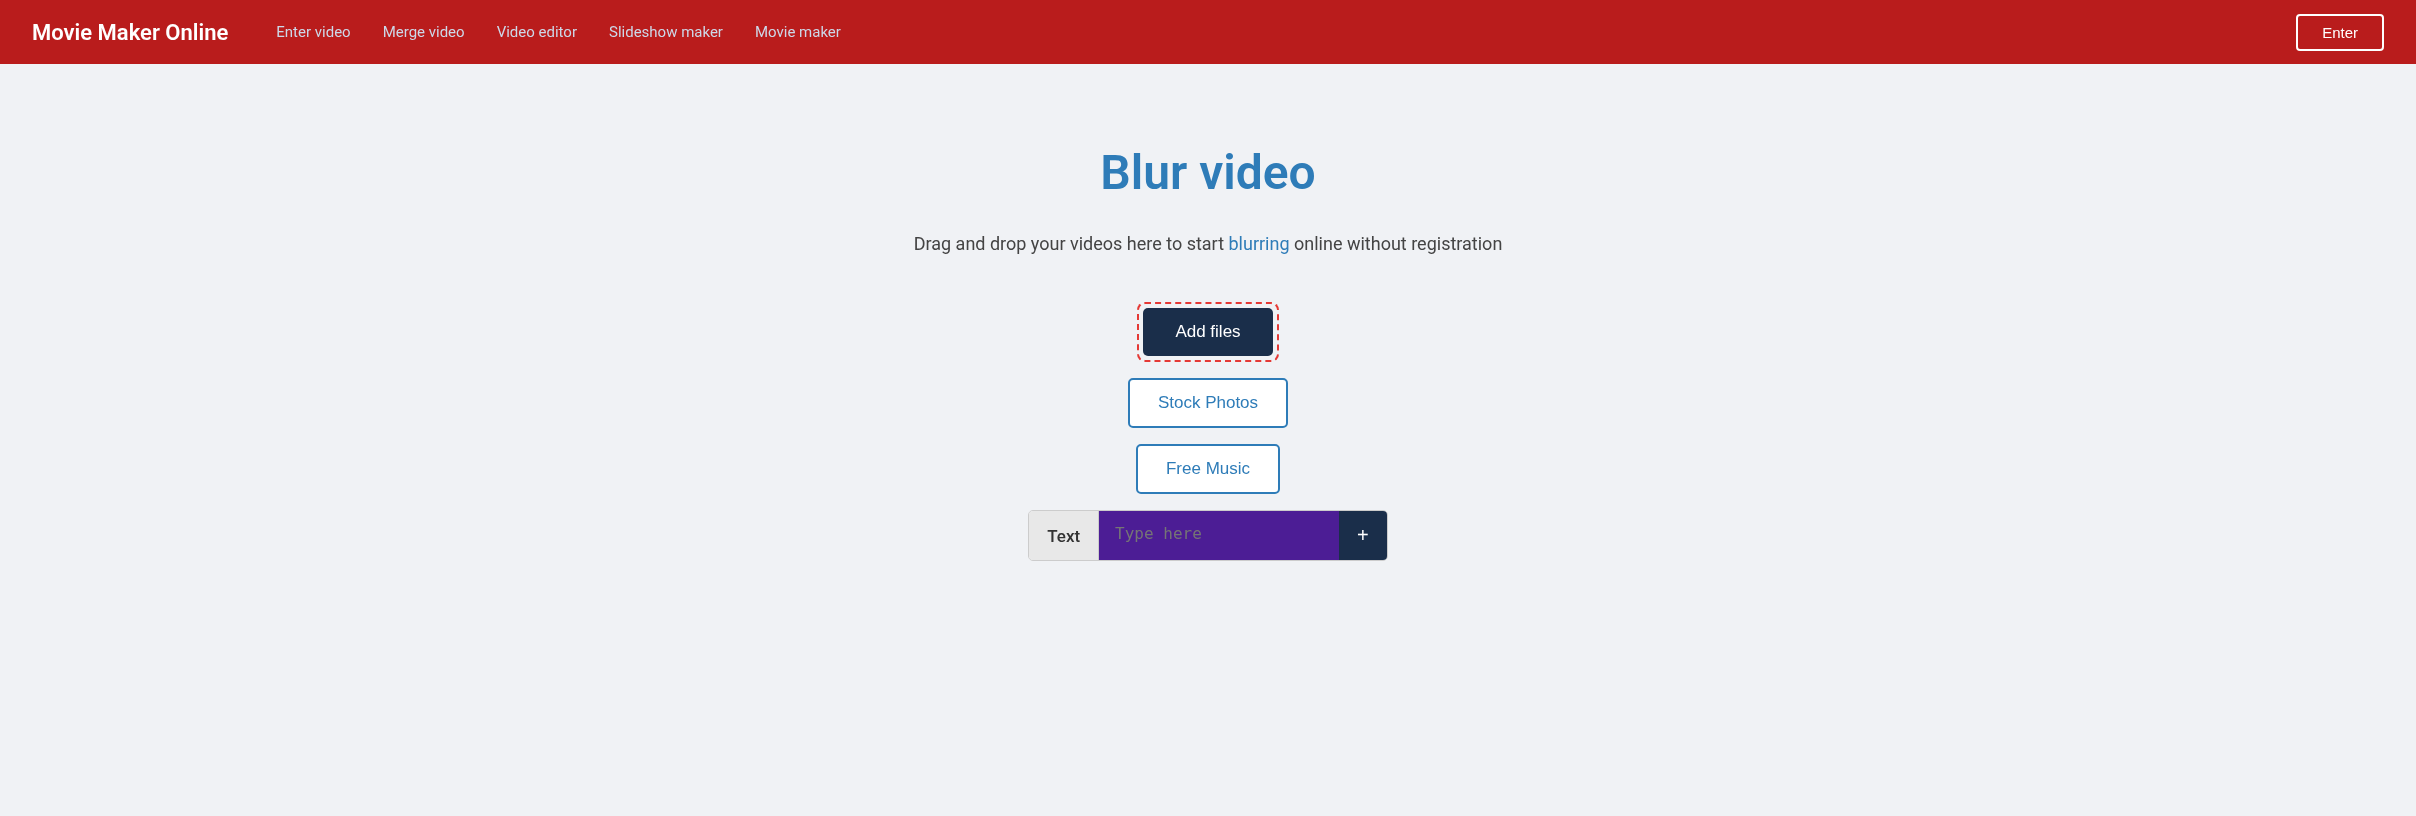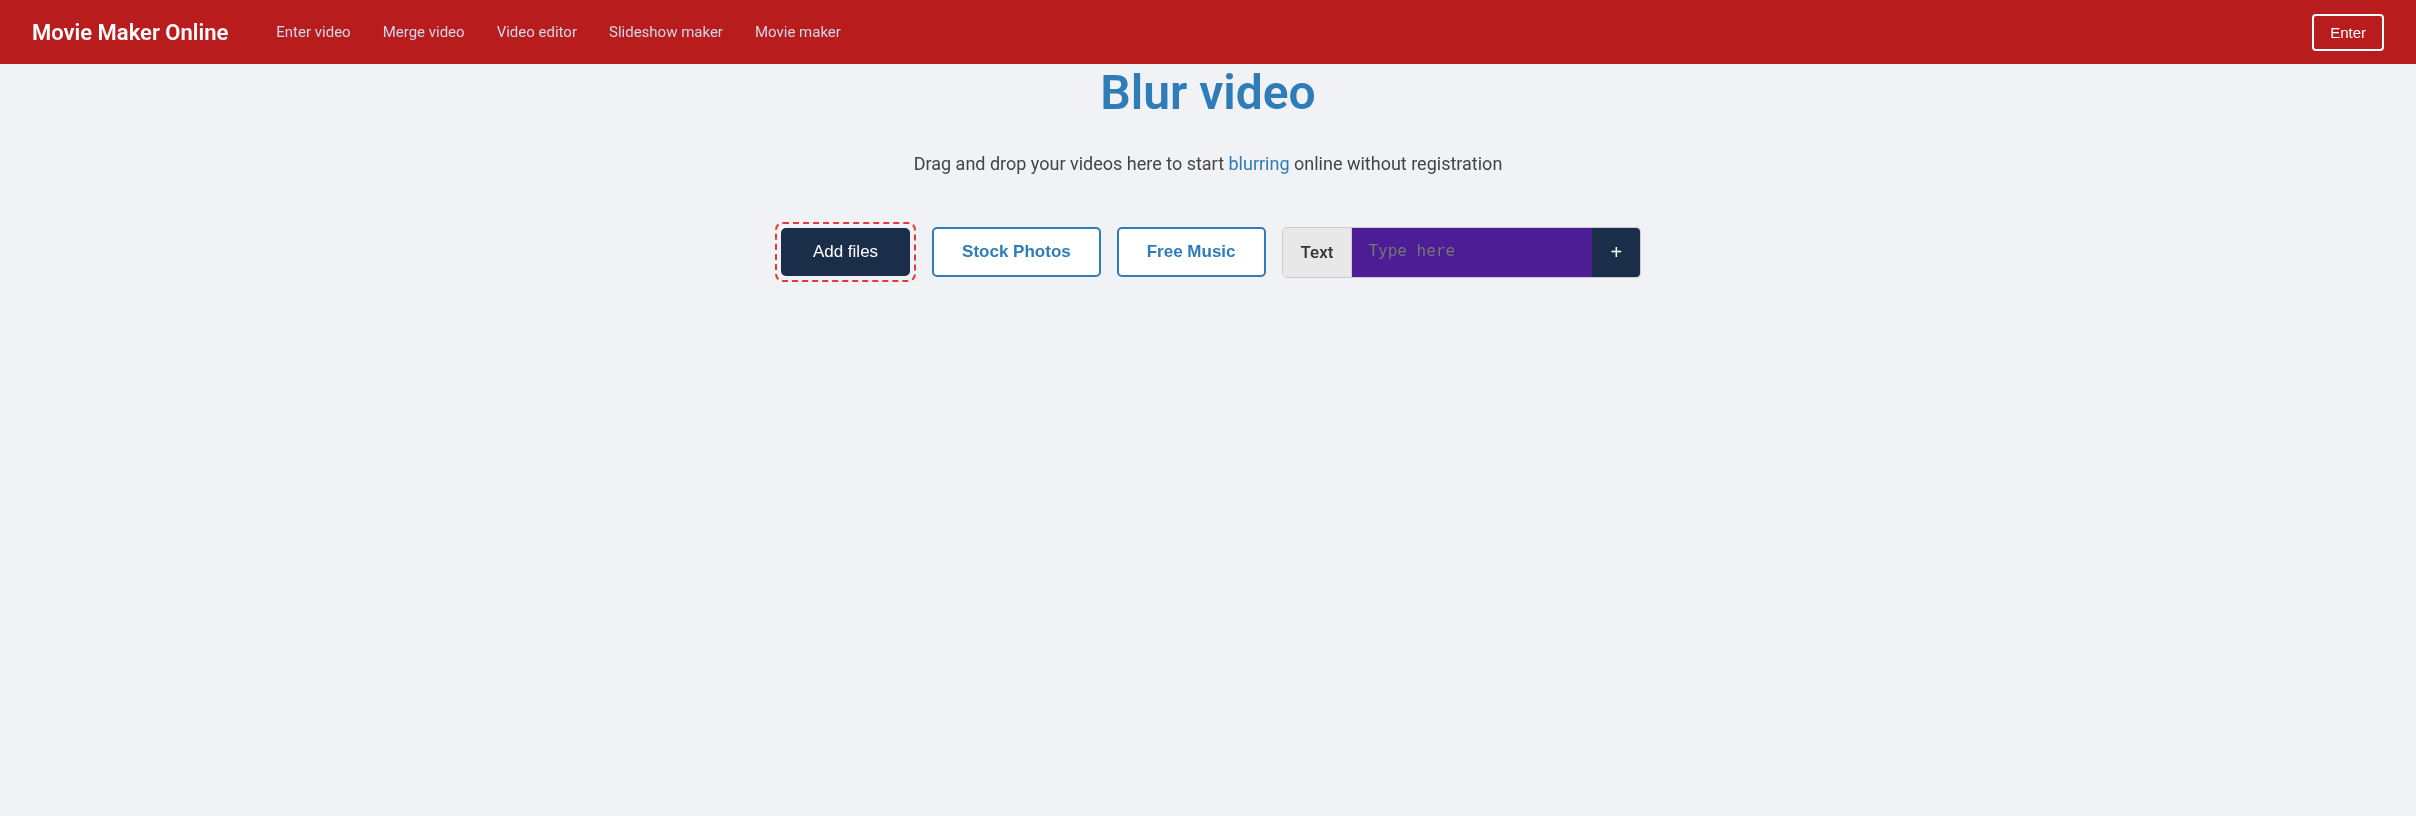--- a/index.html
+++ b/index.html
@@ -42,32 +42,33 @@
       font-size: 15px;
       text-decoration: none;
       cursor: pointer;
       white-space: nowrap;
     }
 
     .navbar-enter-btn {
       background: transparent;
       border: 2px solid #ffffff;
       color: #ffffff;
-      padding: 8px 16px;
+      padding: 8px 24px;
       font-size: 15px;
       cursor: pointer;
       border-radius: 4px;
       margin-left: auto;
     }
 
     
     .main-content {
       display: flex;
       flex-direction: column;
       align-items: center;
+      padding-top: 80px;
     }
 
     .page-title {
       font-size: 48px;
       font-weight: 600;
       color: #2e7cb8;
       margin-bottom: 32px;
     }
 
     .subtitle {
@@ -78,20 +79,21 @@
 
     .subtitle-highlight {
       color: #2e7cb8;
     }
 
     
     .toolbar-row {
       display: flex;
       align-items: center;
       gap: 16px;
+      flex-direction: column;
     }
 
     
     .add-files-wrapper {
       position: relative;
       padding: 6px;
     }
 
     .add-files-wrapper::before {
       content: '';
@@ -113,21 +115,21 @@
       cursor: pointer;
     }
 
     
     .outline-btn {
       background: #ffffff;
       border: 2px solid #2e7cb8;
       color: #2e7cb8;
       padding: 13px 28px;
       font-size: 17px;
-      font-weight: 700;
+      font-weight: 400;
       border-radius: 5px;
       cursor: pointer;
     }
 
     
     .text-input-group {
       display: flex;
       align-items: stretch;
       border: 1px solid #ccc;
       border-radius: 5px;

